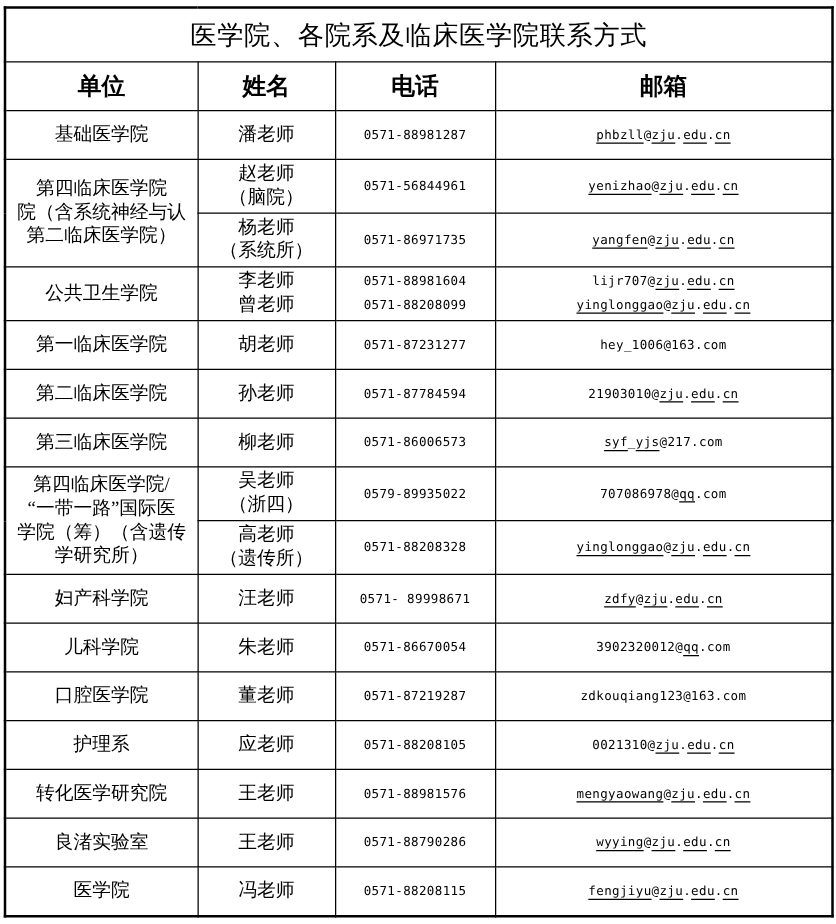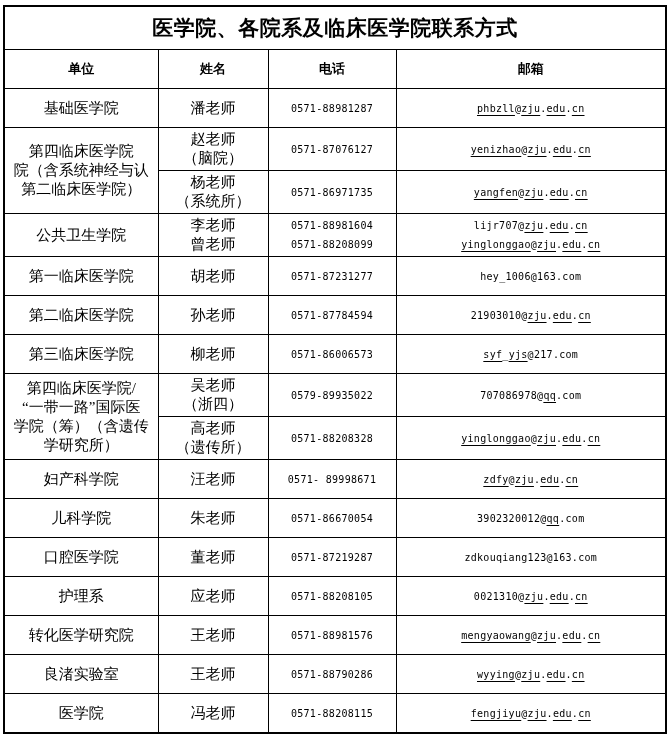--- a/index.html
+++ b/index.html
@@ -25,26 +25,26 @@
   col.c-email { width: 270px; }
   th, td {
     border: 1.5px solid #000000;
     text-align: center;
     vertical-align: middle;
     padding: 2px 3px;
     overflow: hidden;
   }
   th.title-cell {
     font-size: 21px;
-    font-weight: bold;
+    font-weight: normal;
     height: 38px;
     letter-spacing: 0.5px;
   }
   thead th.col-header {
-    font-size: 13px;
+    font-size: 19px;
     font-weight: bold;
     height: 34px;
   }
   tbody td {
     font-size: 15px;
     height: 34px;
     line-height: 19px;
   }
   td.phone-cell, td.email-cell {
     font-family: "DejaVu Sans Mono", monospace;
@@ -102,21 +102,21 @@
         <td rowspan="2" class="unit-cell">
           <div class="line"><span>第四临床医学院</span></div>
           <div class="line"><span>院（含系统神经与认</span></div>
           <div class="line"><span>第二临床医学院）</span></div>
         </td>
         <td class="name-cell">
           <div class="line"><span>赵老师</span></div>
           <div class="line"><span>（脑院）</span></div>
         </td>
         <td class="phone-cell">
-          <div class="line"><span>0571-87076127</span></div>
+          <div class="line"><span>0571-56844961</span></div>
         </td>
         <td class="email-cell">
           <div class="line"><span class="wavy">yenizhao</span><span>@</span><span class="wavy">zju</span><span>.</span><span class="wavy">edu</span><span>.</span><span class="wavy">cn</span></div>
         </td>
       </tr>
       <tr>
         <td class="name-cell">
           <div class="line"><span>杨老师</span></div>
           <div class="line"><span>（系统所）</span></div>
         </td>

